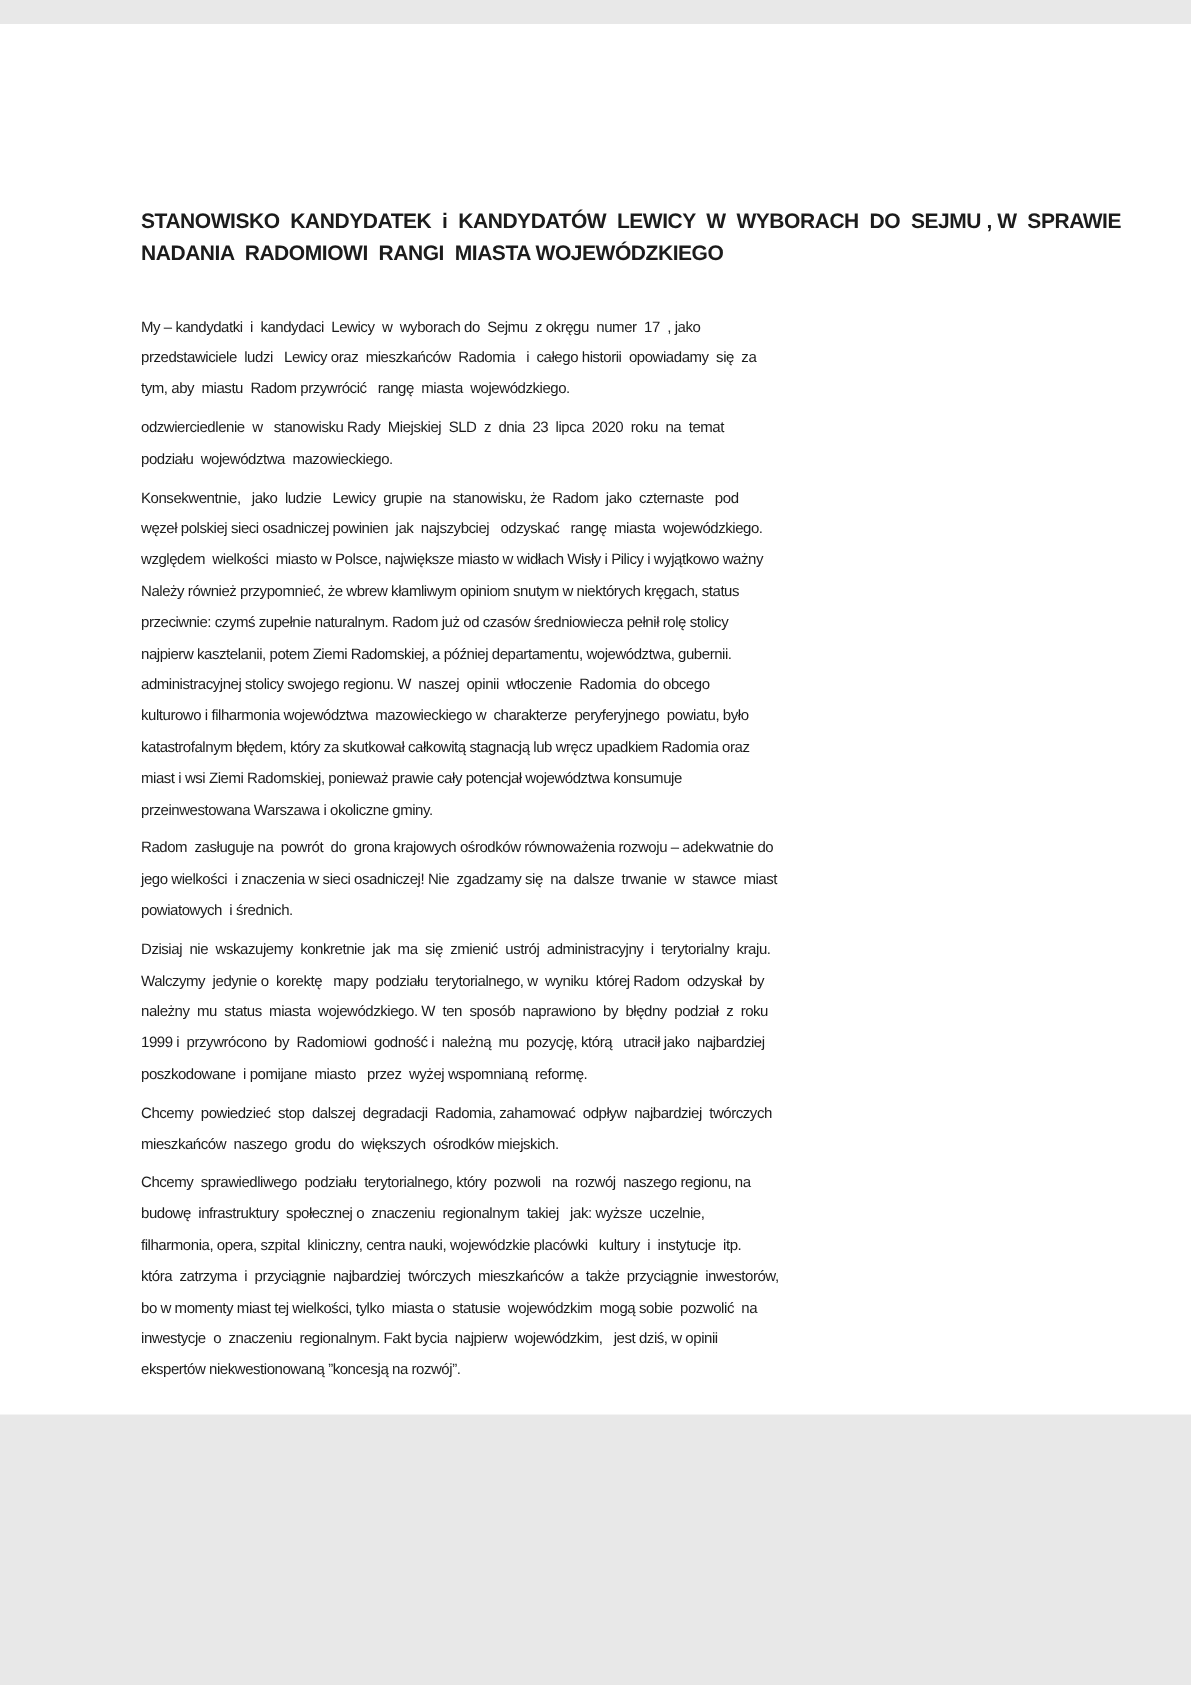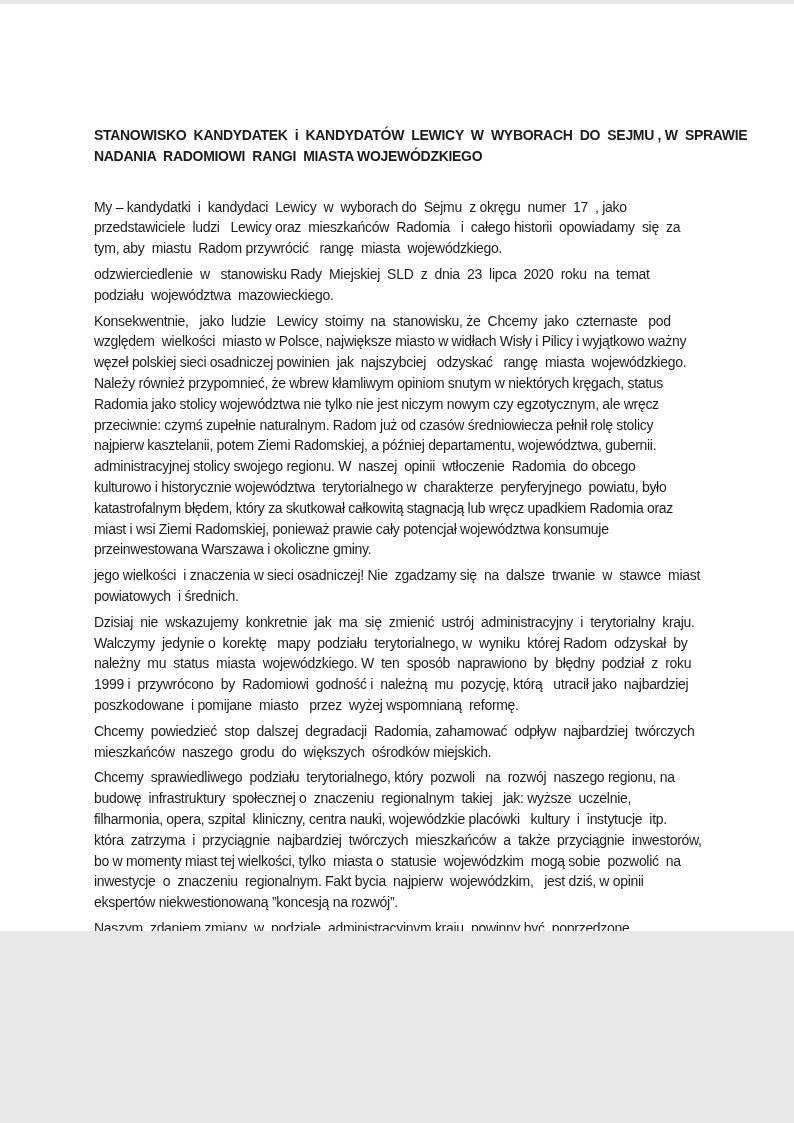--- a/index.html
+++ b/index.html
@@ -1,20 +1,20 @@
 <!DOCTYPE html>
 <html><head>
 <meta charset="utf-8">
 <style>
   html, body { margin: 0; padding: 0; background: #e8e8e8; }
   .page {
     position: relative;
     width: 794px;
     height: 927px;
-    margin: 4px auto;
+    margin: 16px auto;
     background: #ffffff;
     font-family: "Liberation Sans", "DejaVu Sans", sans-serif;
     color: #1c1c1c;
     overflow: hidden;
   }
   .content {
     position: absolute;
     left: 94px;
     top: 121px;
     width: 650px;
@@ -23,21 +23,21 @@
     font-weight: bold;
     font-size: 14px;
     line-height: 26px;
     letter-spacing: -0.3px;
     margin-bottom: 30px;
   }
   .doc-title .line { font-size: 14px; }
   .para { margin-bottom: 5px; }
   .line {
     white-space: pre;
-    font-size: 14px;
+    font-size: 10px;
     line-height: 20.8px;
     letter-spacing: -0.3px;
   }
   .footer-pagenum {
     position: absolute;
     left: 94px;
     top: 1036px;
     width: 606px;
     text-align: right;
     font-size: 13px;
@@ -57,34 +57,34 @@
         <div class="para">
           <div class="line">My – kandydatki  i  kandydaci  Lewicy  w  wyborach do  Sejmu  z okręgu  numer  17  , jako</div>
           <div class="line">przedstawiciele  ludzi   Lewicy oraz  mieszkańców  Radomia   i  całego historii  opowiadamy  się  za</div>
           <div class="line">tym, aby  miastu  Radom przywrócić   rangę  miasta  wojewódzkiego.</div>
         </div>
         <div class="para">
           <div class="line">odzwierciedlenie  w   stanowisku Rady  Miejskiej  SLD  z  dnia  23  lipca  2020  roku  na  temat</div>
           <div class="line">podziału  województwa  mazowieckiego.</div>
         </div>
         <div class="para">
-          <div class="line">Konsekwentnie,   jako  ludzie   Lewicy  stoimy  na  stanowisku, że  Chcemy  jako  czternaste   pod</div>
+          <div class="line">Konsekwentnie,   jako  ludzie   Lewicy  grupie  na  stanowisku, że  Radom  jako  czternaste   pod</div>
+          <div class="line">węzeł polskiej sieci osadniczej powinien  jak  najszybciej   odzyskać   rangę  miasta  wojewódzkiego.</div>
           <div class="line">względem  wielkości  miasto w Polsce, największe miasto w widłach Wisły i Pilicy i wyjątkowo ważny</div>
-          <div class="line">węzeł polskiej sieci osadniczej powinien  jak  najszybciej   odzyskać   rangę  miasta  wojewódzkiego.</div>
           <div class="line">Należy również przypomnieć, że wbrew kłamliwym opiniom snutym w niektórych kręgach, status</div>
-          <div class="line">Radomia jako stolicy województwa nie tylko nie jest niczym nowym czy egzotycznym, ale wręcz</div>
           <div class="line">przeciwnie: czymś zupełnie naturalnym. Radom już od czasów średniowiecza pełnił rolę stolicy</div>
           <div class="line">najpierw kasztelanii, potem Ziemi Radomskiej, a później departamentu, województwa, gubernii.</div>
           <div class="line">administracyjnej stolicy swojego regionu. W  naszej  opinii  wtłoczenie  Radomia  do obcego</div>
-          <div class="line">kulturowo i historycznie województwa  terytorialnego w  charakterze  peryferyjnego  powiatu, było</div>
+          <div class="line">kulturowo i filharmonia województwa  mazowieckiego w  charakterze  peryferyjnego  powiatu, było</div>
           <div class="line">katastrofalnym błędem, który za skutkował całkowitą stagnacją lub wręcz upadkiem Radomia oraz</div>
           <div class="line">miast i wsi Ziemi Radomskiej, ponieważ prawie cały potencjał województwa konsumuje</div>
           <div class="line">przeinwestowana Warszawa i okoliczne gminy.</div>
         </div>
         <div class="para">
+          <div class="line">Radom  zasługuje na  powrót  do  grona krajowych ośrodków równoważenia rozwoju – adekwatnie do</div>
           <div class="line">jego wielkości  i znaczenia w sieci osadniczej! Nie  zgadzamy się  na  dalsze  trwanie  w  stawce  miast</div>
           <div class="line">powiatowych  i średnich.</div>
         </div>
         <div class="para">
           <div class="line">Dzisiaj  nie  wskazujemy  konkretnie  jak  ma  się  zmienić  ustrój  administracyjny  i  terytorialny  kraju.</div>
           <div class="line">Walczymy  jedynie o  korektę   mapy  podziału  terytorialnego, w  wyniku  której Radom  odzyskał  by</div>
           <div class="line">należny  mu  status  miasta  wojewódzkiego. W  ten  sposób  naprawiono  by  błędny  podział  z  roku</div>
           <div class="line">1999 i  przywrócono  by  Radomiowi  godność i  należną  mu  pozycję, którą   utracił jako  najbardziej</div>
           <div class="line">poszkodowane  i pomijane  miasto   przez  wyżej wspomnianą  reformę.</div>
         </div>
@@ -95,18 +95,17 @@
         <div class="para">
           <div class="line">Chcemy  sprawiedliwego  podziału  terytorialnego, który  pozwoli   na  rozwój  naszego regionu, na</div>
           <div class="line">budowę  infrastruktury  społecznej o  znaczeniu  regionalnym  takiej   jak: wyższe  uczelnie,</div>
           <div class="line">filharmonia, opera, szpital  kliniczny, centra nauki, wojewódzkie placówki   kultury  i  instytucje  itp.</div>
           <div class="line">która  zatrzyma  i  przyciągnie  najbardziej  twórczych  mieszkańców  a  także  przyciągnie  inwestorów,</div>
           <div class="line">bo w momenty miast tej wielkości, tylko  miasta o  statusie  wojewódzkim  mogą sobie  pozwolić  na</div>
           <div class="line">inwestycje  o  znaczeniu  regionalnym. Fakt bycia  najpierw  wojewódzkim,   jest dziś, w opinii</div>
           <div class="line">ekspertów niekwestionowaną ”koncesją na rozwój”.</div>
         </div>
         <div class="para">
-          <div class="line">Naszym  zdaniem zmiany  w  podziale  administracyjnym kraju  powinny być  poprzedzone</div>
         </div>
       </div>
   </div>
   <div class="footer-pagenum">1</div>
 </div>
 
 </body></html>

